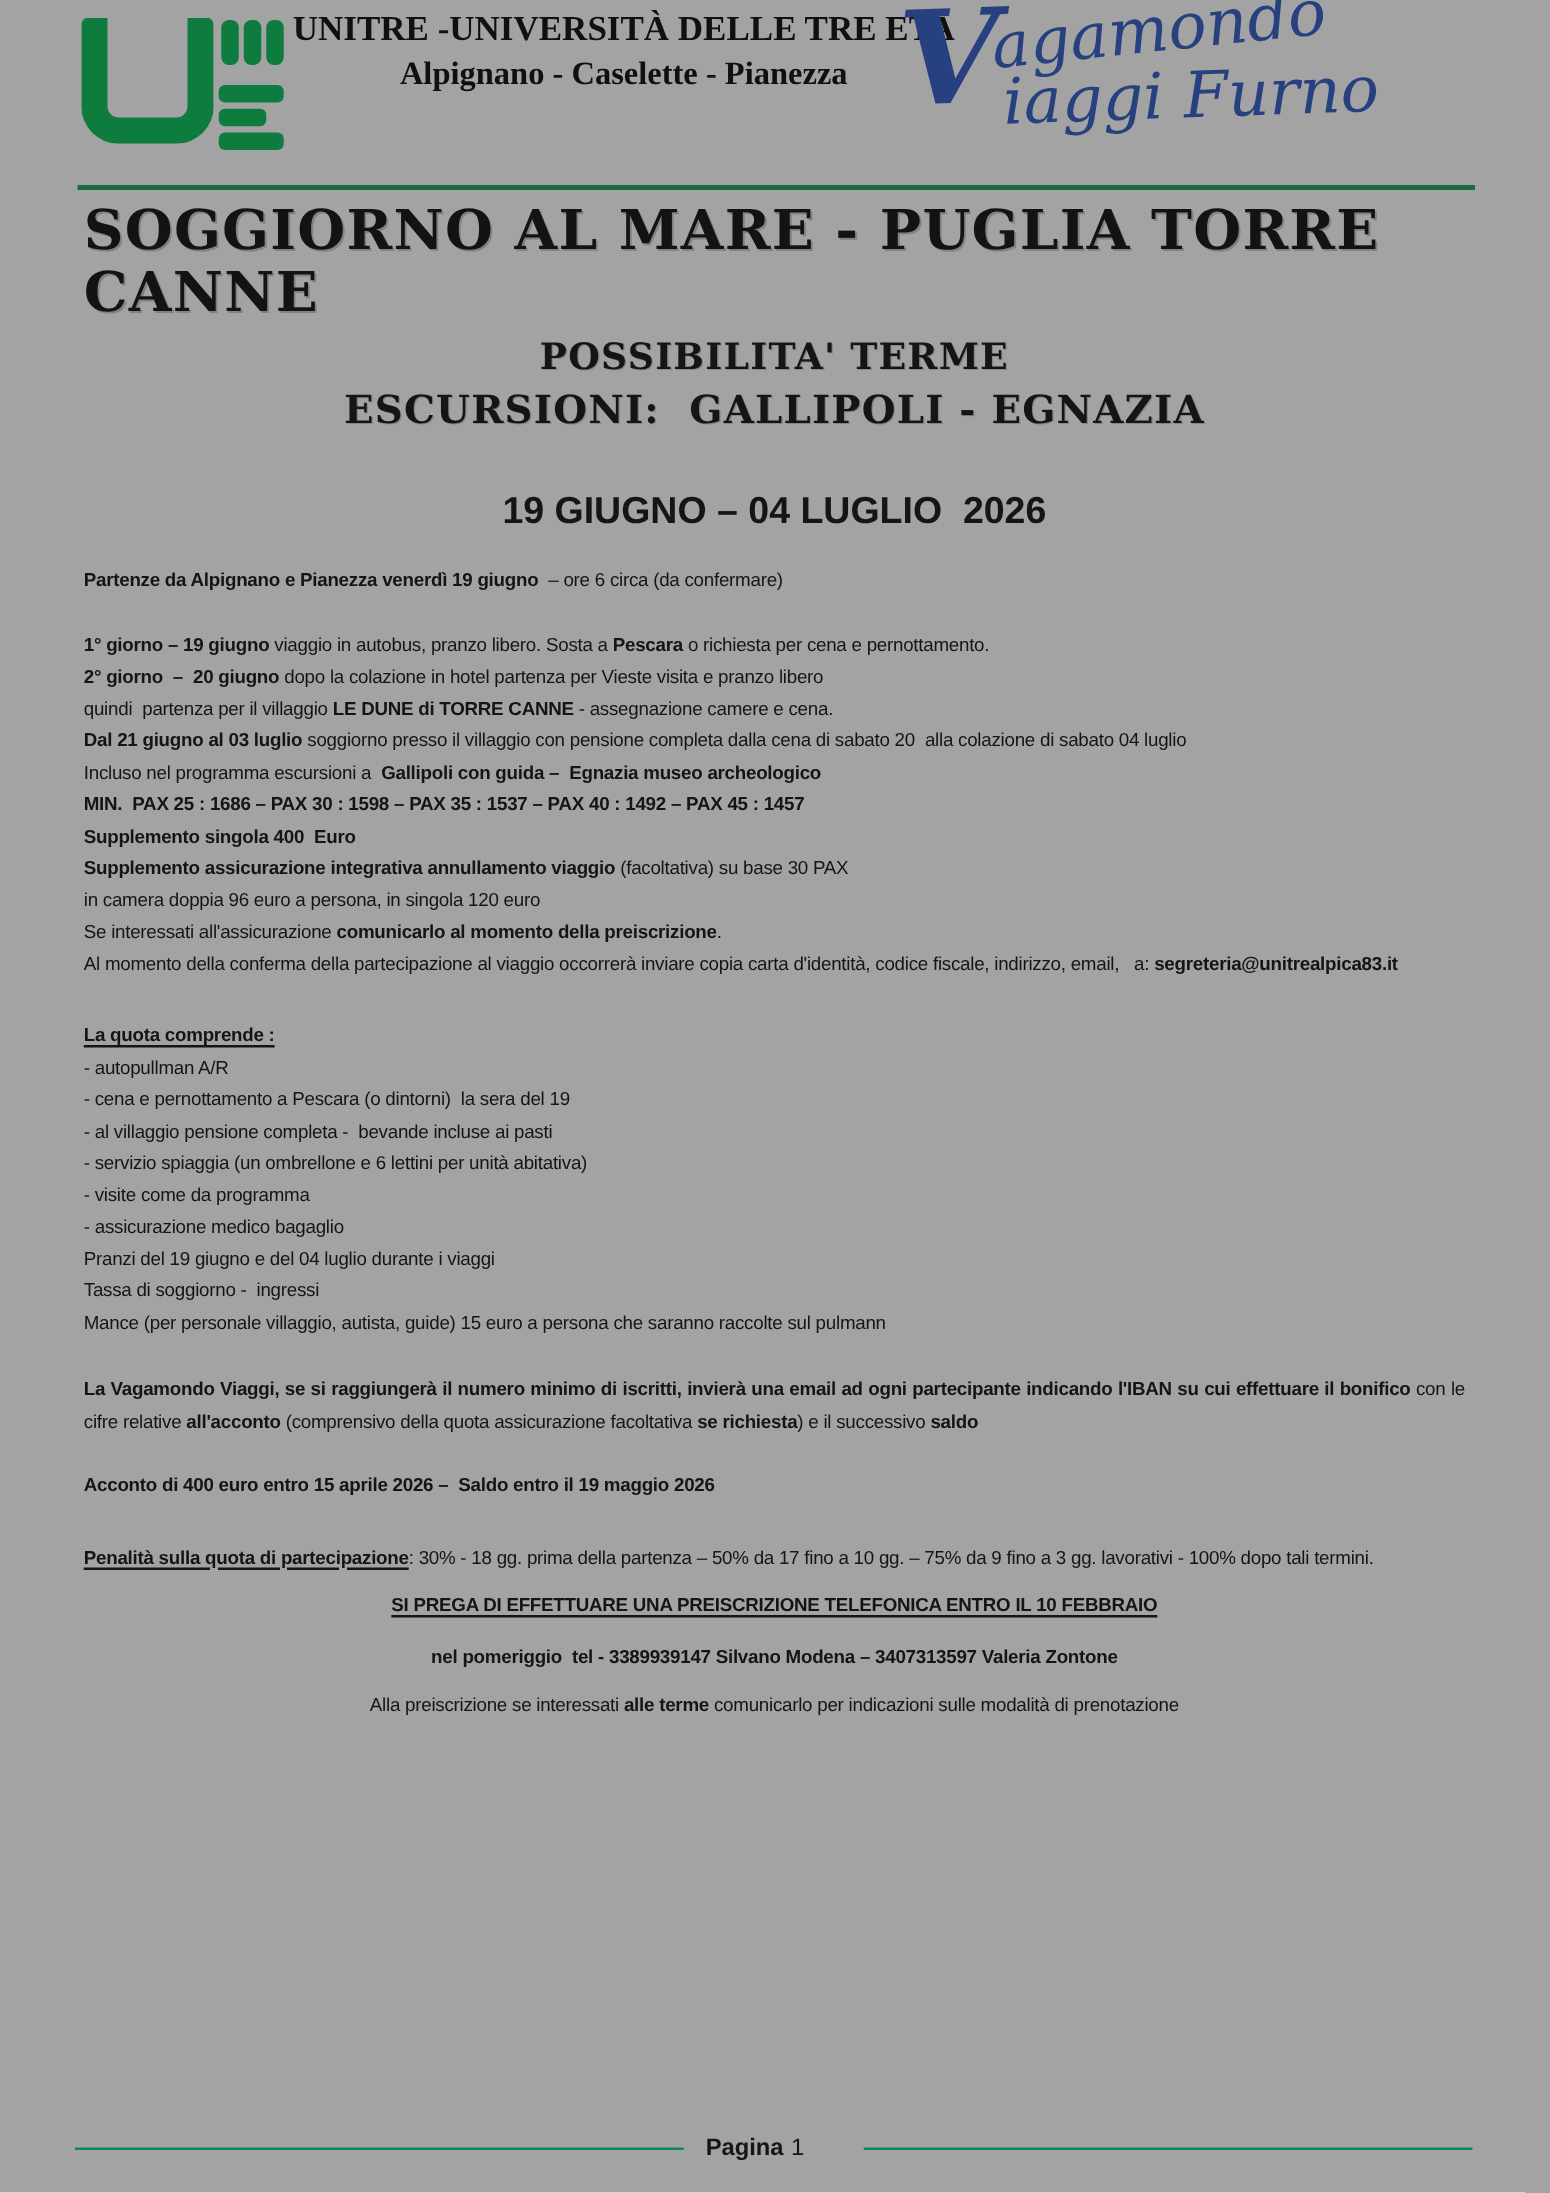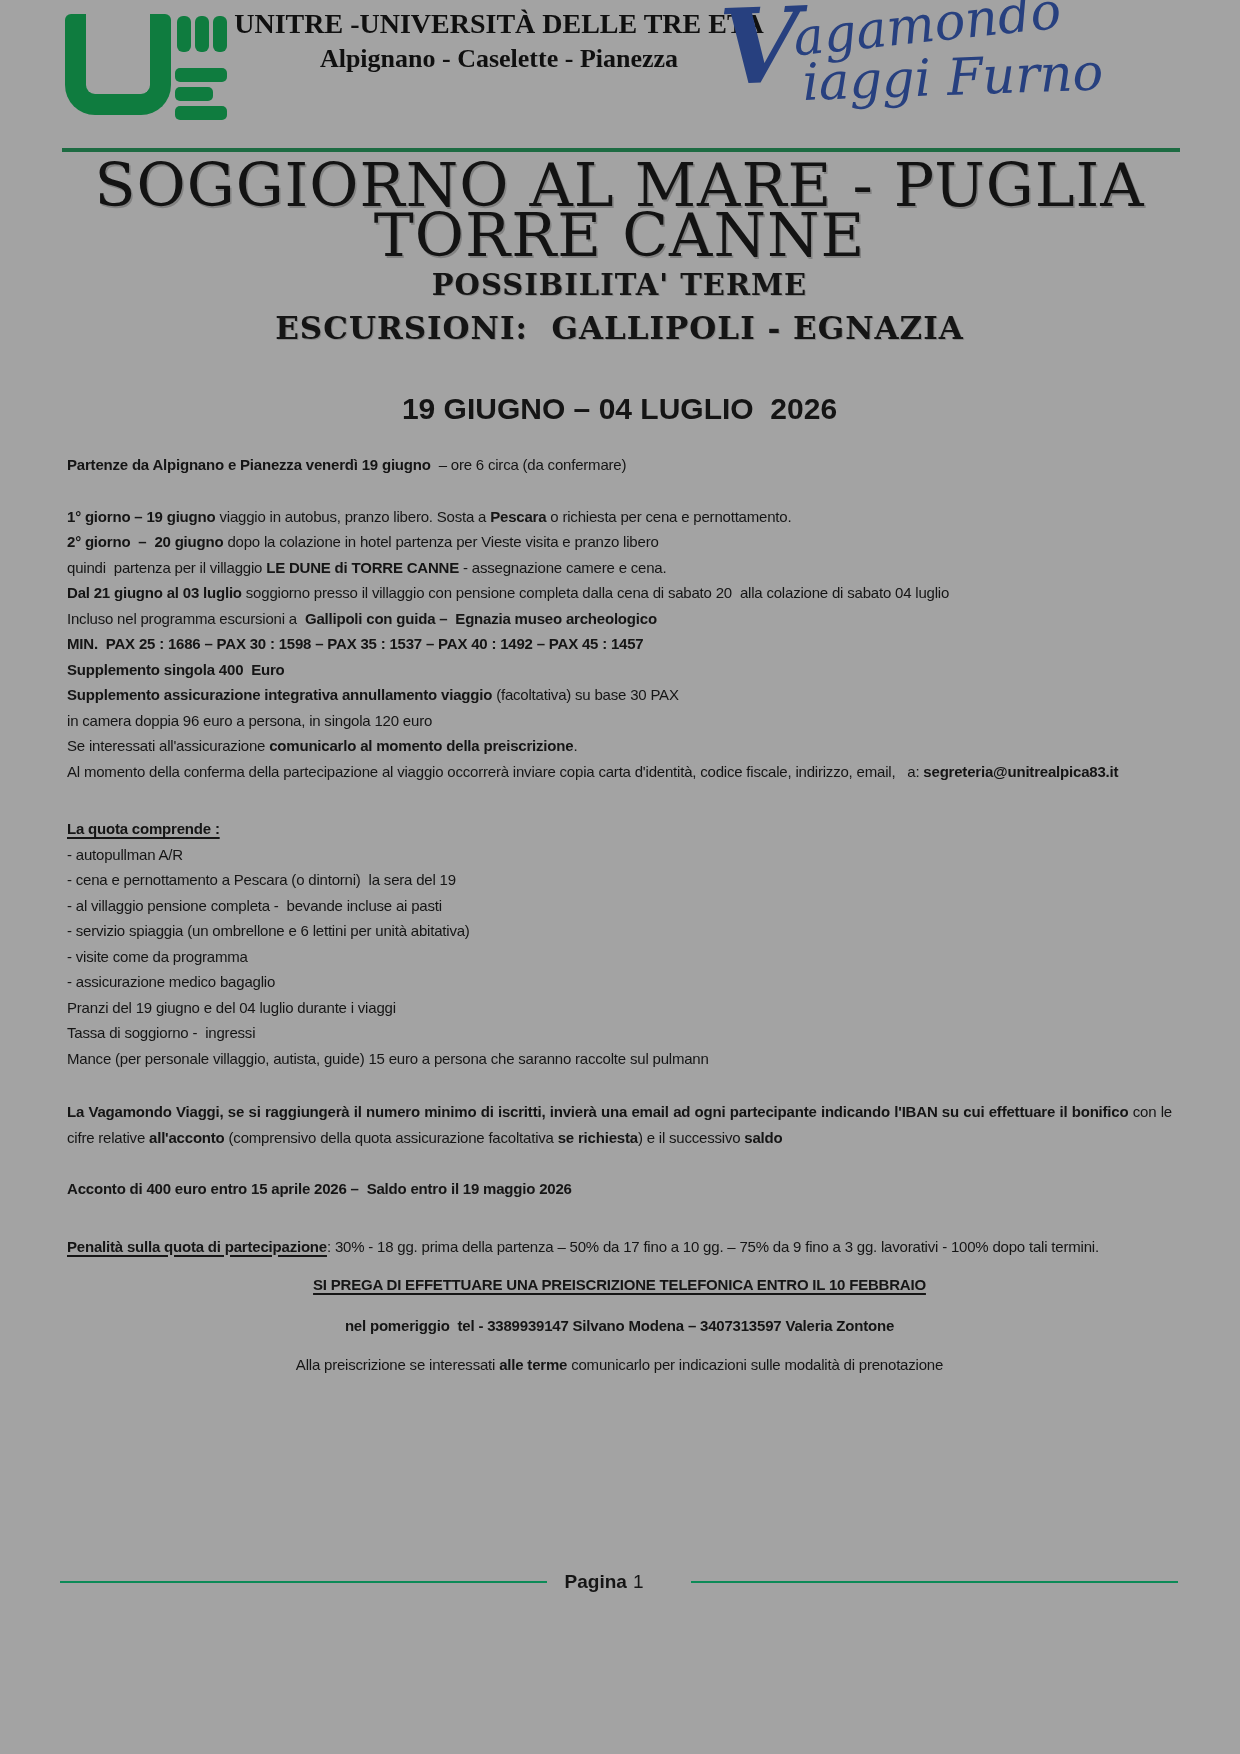--- a/index.html
+++ b/index.html
@@ -20,39 +20,39 @@
   .org-line1{font-size:28px;line-height:32px;white-space:nowrap;}
   .org-line2{font-size:26px;line-height:30px;margin-top:4px;}
   .agency-logo{position:absolute;right:-6px;top:-2px;width:480px;height:126px;color:#27407f;
                font-family:"DejaVu Serif",serif;font-style:italic;transform:rotate(-2deg);}
   .big-v{position:absolute;left:14px;top:-10px;font-size:104px;line-height:1;font-weight:bold;}
   .aw1{position:absolute;left:88px;top:0px;font-size:51px;line-height:1;transform:rotate(-4deg);}
   .aw2{position:absolute;left:96px;top:54px;font-size:51px;line-height:1;}
 
   
   .content{padding:0 68px 0 67px;}
-  .title-main{font-family:"DejaVu Serif",serif;font-weight:normal;font-size:60px;line-height:50px;
-              text-align:center;margin:8px 0 0 0;letter-spacing:1px;color:#131313;
+  .title-main{font-family:"DejaVu Serif",serif;font-weight:bold;font-size:44px;line-height:50px;
+              margin:8px 0 0 0;letter-spacing:1px;color:#131313;
               text-shadow:1.5px 1.5px 0 rgba(90,90,90,.45);}
   .title-sub1{font-family:"DejaVu Serif",serif;font-weight:bold;font-size:29px;line-height:34px;
               text-align:center;margin-top:8px;letter-spacing:1px;text-shadow:1px 1px 0 rgba(90,90,90,.4);}
   .title-sub2{font-family:"DejaVu Serif",serif;font-weight:bold;font-size:31px;line-height:36px;
               text-align:center;margin-top:8px;letter-spacing:1px;text-shadow:1px 1px 0 rgba(90,90,90,.4);}
   .date-heading{font-size:30px;font-weight:bold;text-align:center;margin-top:46px;line-height:34px;}
 
   
   .body-p{margin:0;font-size:15px;line-height:25.5px;letter-spacing:-0.2px;}
   .just{text-align:justify;}
   .center{text-align:center;}
   .b{font-weight:bold;}
   .u{text-decoration:underline;text-decoration-thickness:2px;text-underline-offset:3px;}
   .penalty{line-height:38px;}
 
   
-  .footer{position:absolute;left:60px;right:62px;top:1570px;display:flex;align-items:center;}
+  .footer{position:absolute;left:60px;right:62px;top:1707px;display:flex;align-items:center;}
   .fline{flex:1;height:2px;background:#0c8a57;}
   .ftext{font-size:19px;line-height:24px;padding:0 20px 0 18px;white-space:nowrap;}
   .ftext .num{font-weight:normal;padding-left:6px;}
   .fgap{width:28px;}
 </style>
 </head>
 <body>
 
 <div class="page">
 

